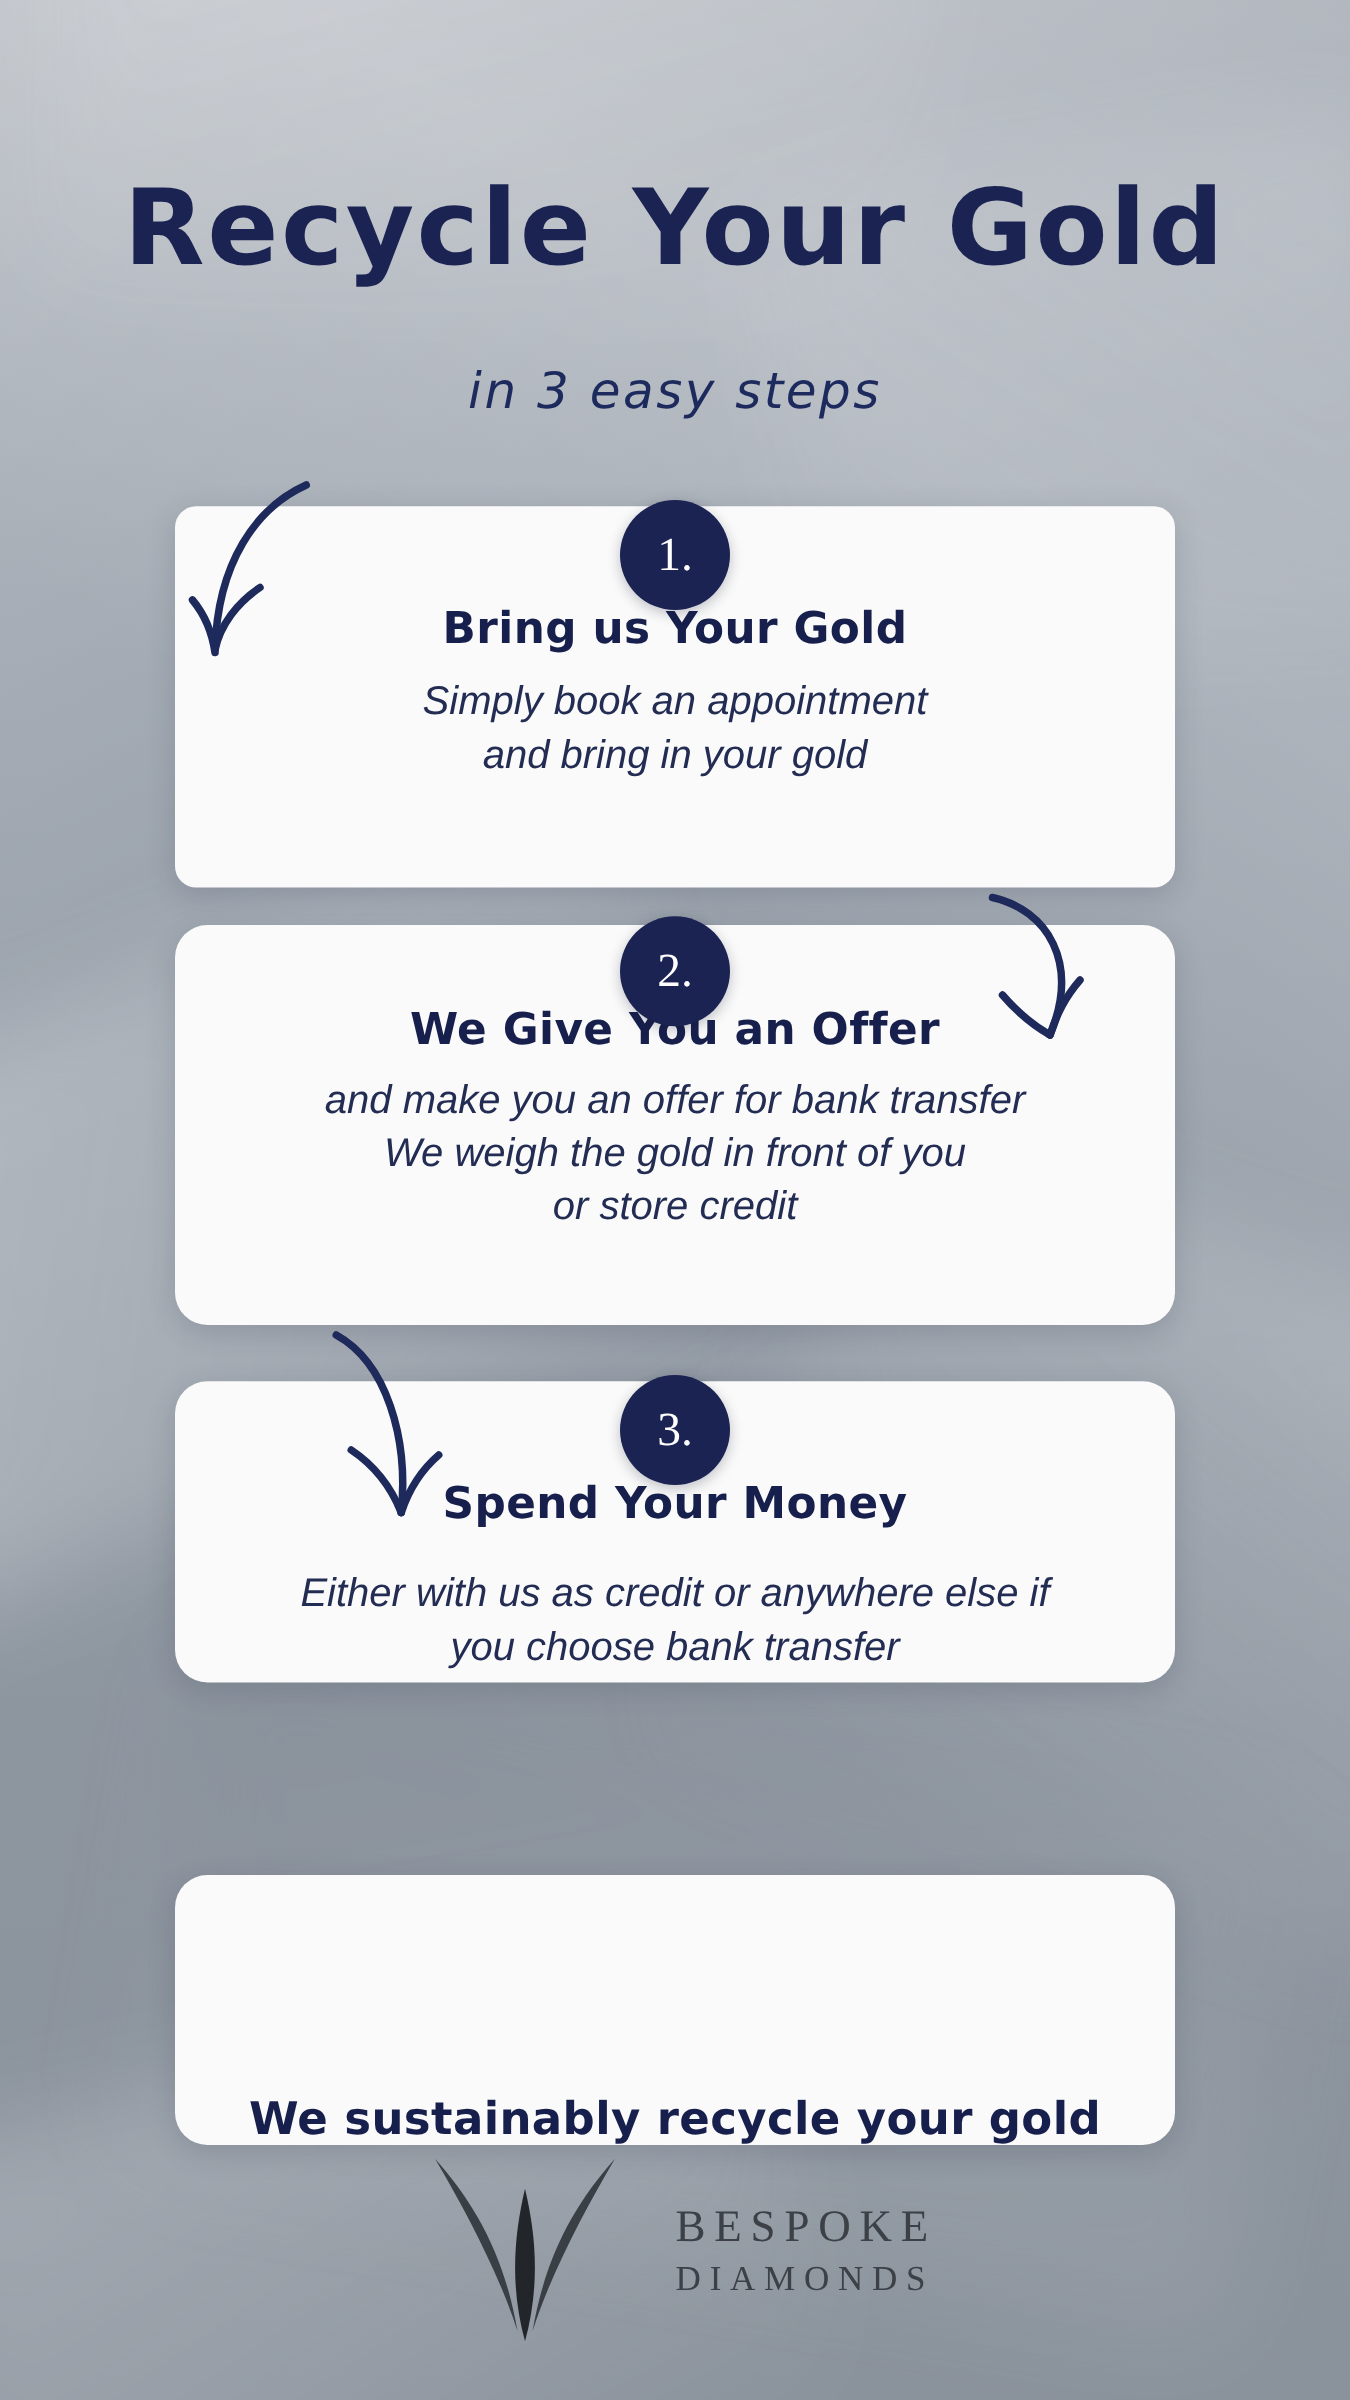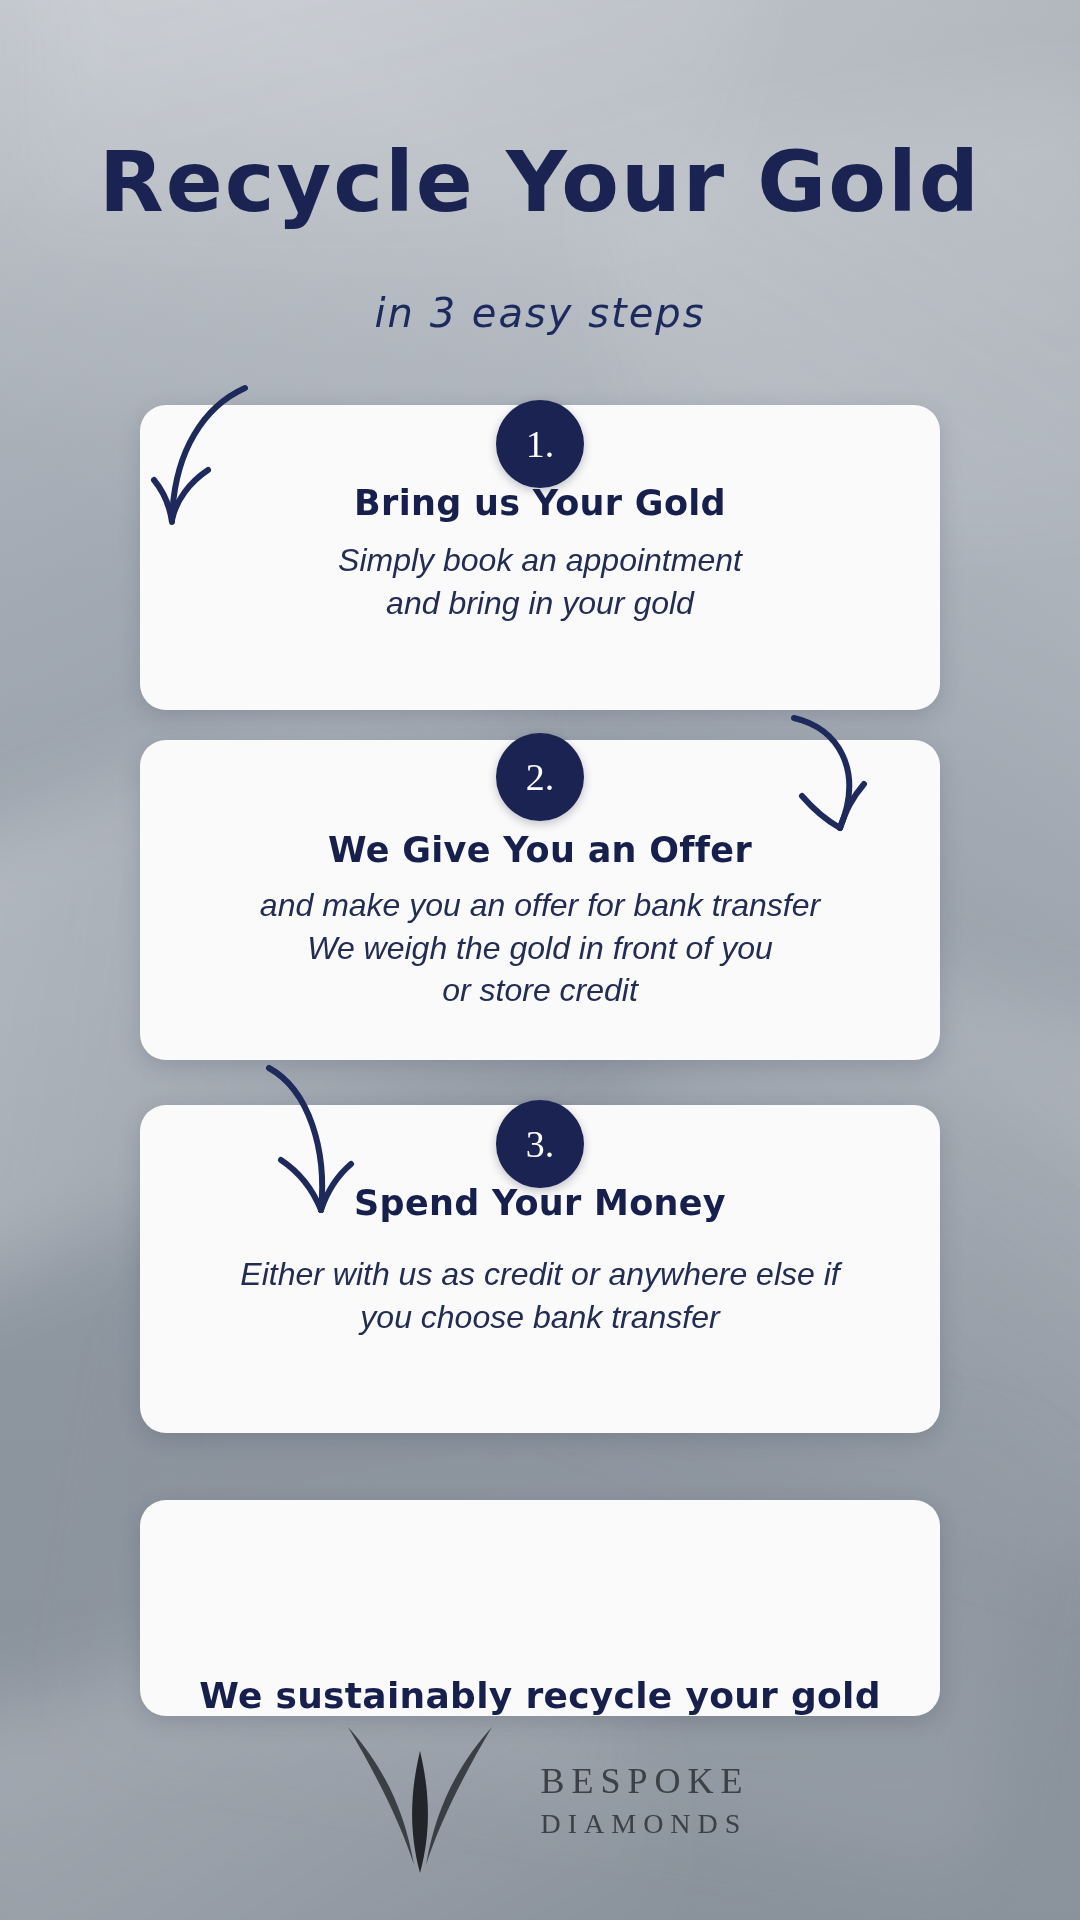--- a/index.html
+++ b/index.html
@@ -146,33 +146,33 @@
     font-family: "Liberation Serif", serif;
     display: flex;
     align-items: center;
     justify-content: center;
     left: 496px;
     z-index: 8;
     box-shadow: 0 3px 10px rgba(20,25,50,0.25);
   }
 
   
-  #card1 { top: 405px; height: 305px; }
+  #card1 { top: 405px; height: 305px; border-radius: 17px; }
   #badge1 { top: 400px; }
   #card1 .card-title { margin-top: 78px; }
   #card1 .card-body { margin-top: 16px; }
 
   
   #card2 { top: 740px; height: 320px; }
   #badge2 { top: 733px; }
-  #card2 .card-title { margin-top: 90px; }
+  #card2 .card-title { margin-top: 64px; }
   #card2 .card-body { margin-top: 14px; }
 
   
-  #card3 { top: 1105px; height: 328px; }
+  #card3 { top: 1105px; height: 241px; }
   #badge3 { top: 1100px; }
   #card3 .card-title { margin-top: 78px; }
   #card3 .card-body { margin-top: 30px; }
 
   
   #card4 { top: 1500px; height: 216px; display: flex; align-items: flex-end; justify-content: center; }
   #card4 .card-title { font-size: 36px; margin: 0; }
 
   .arrow { position: absolute; z-index: 9; }
   #arrow1 { left: 150px; top: 380px; }

